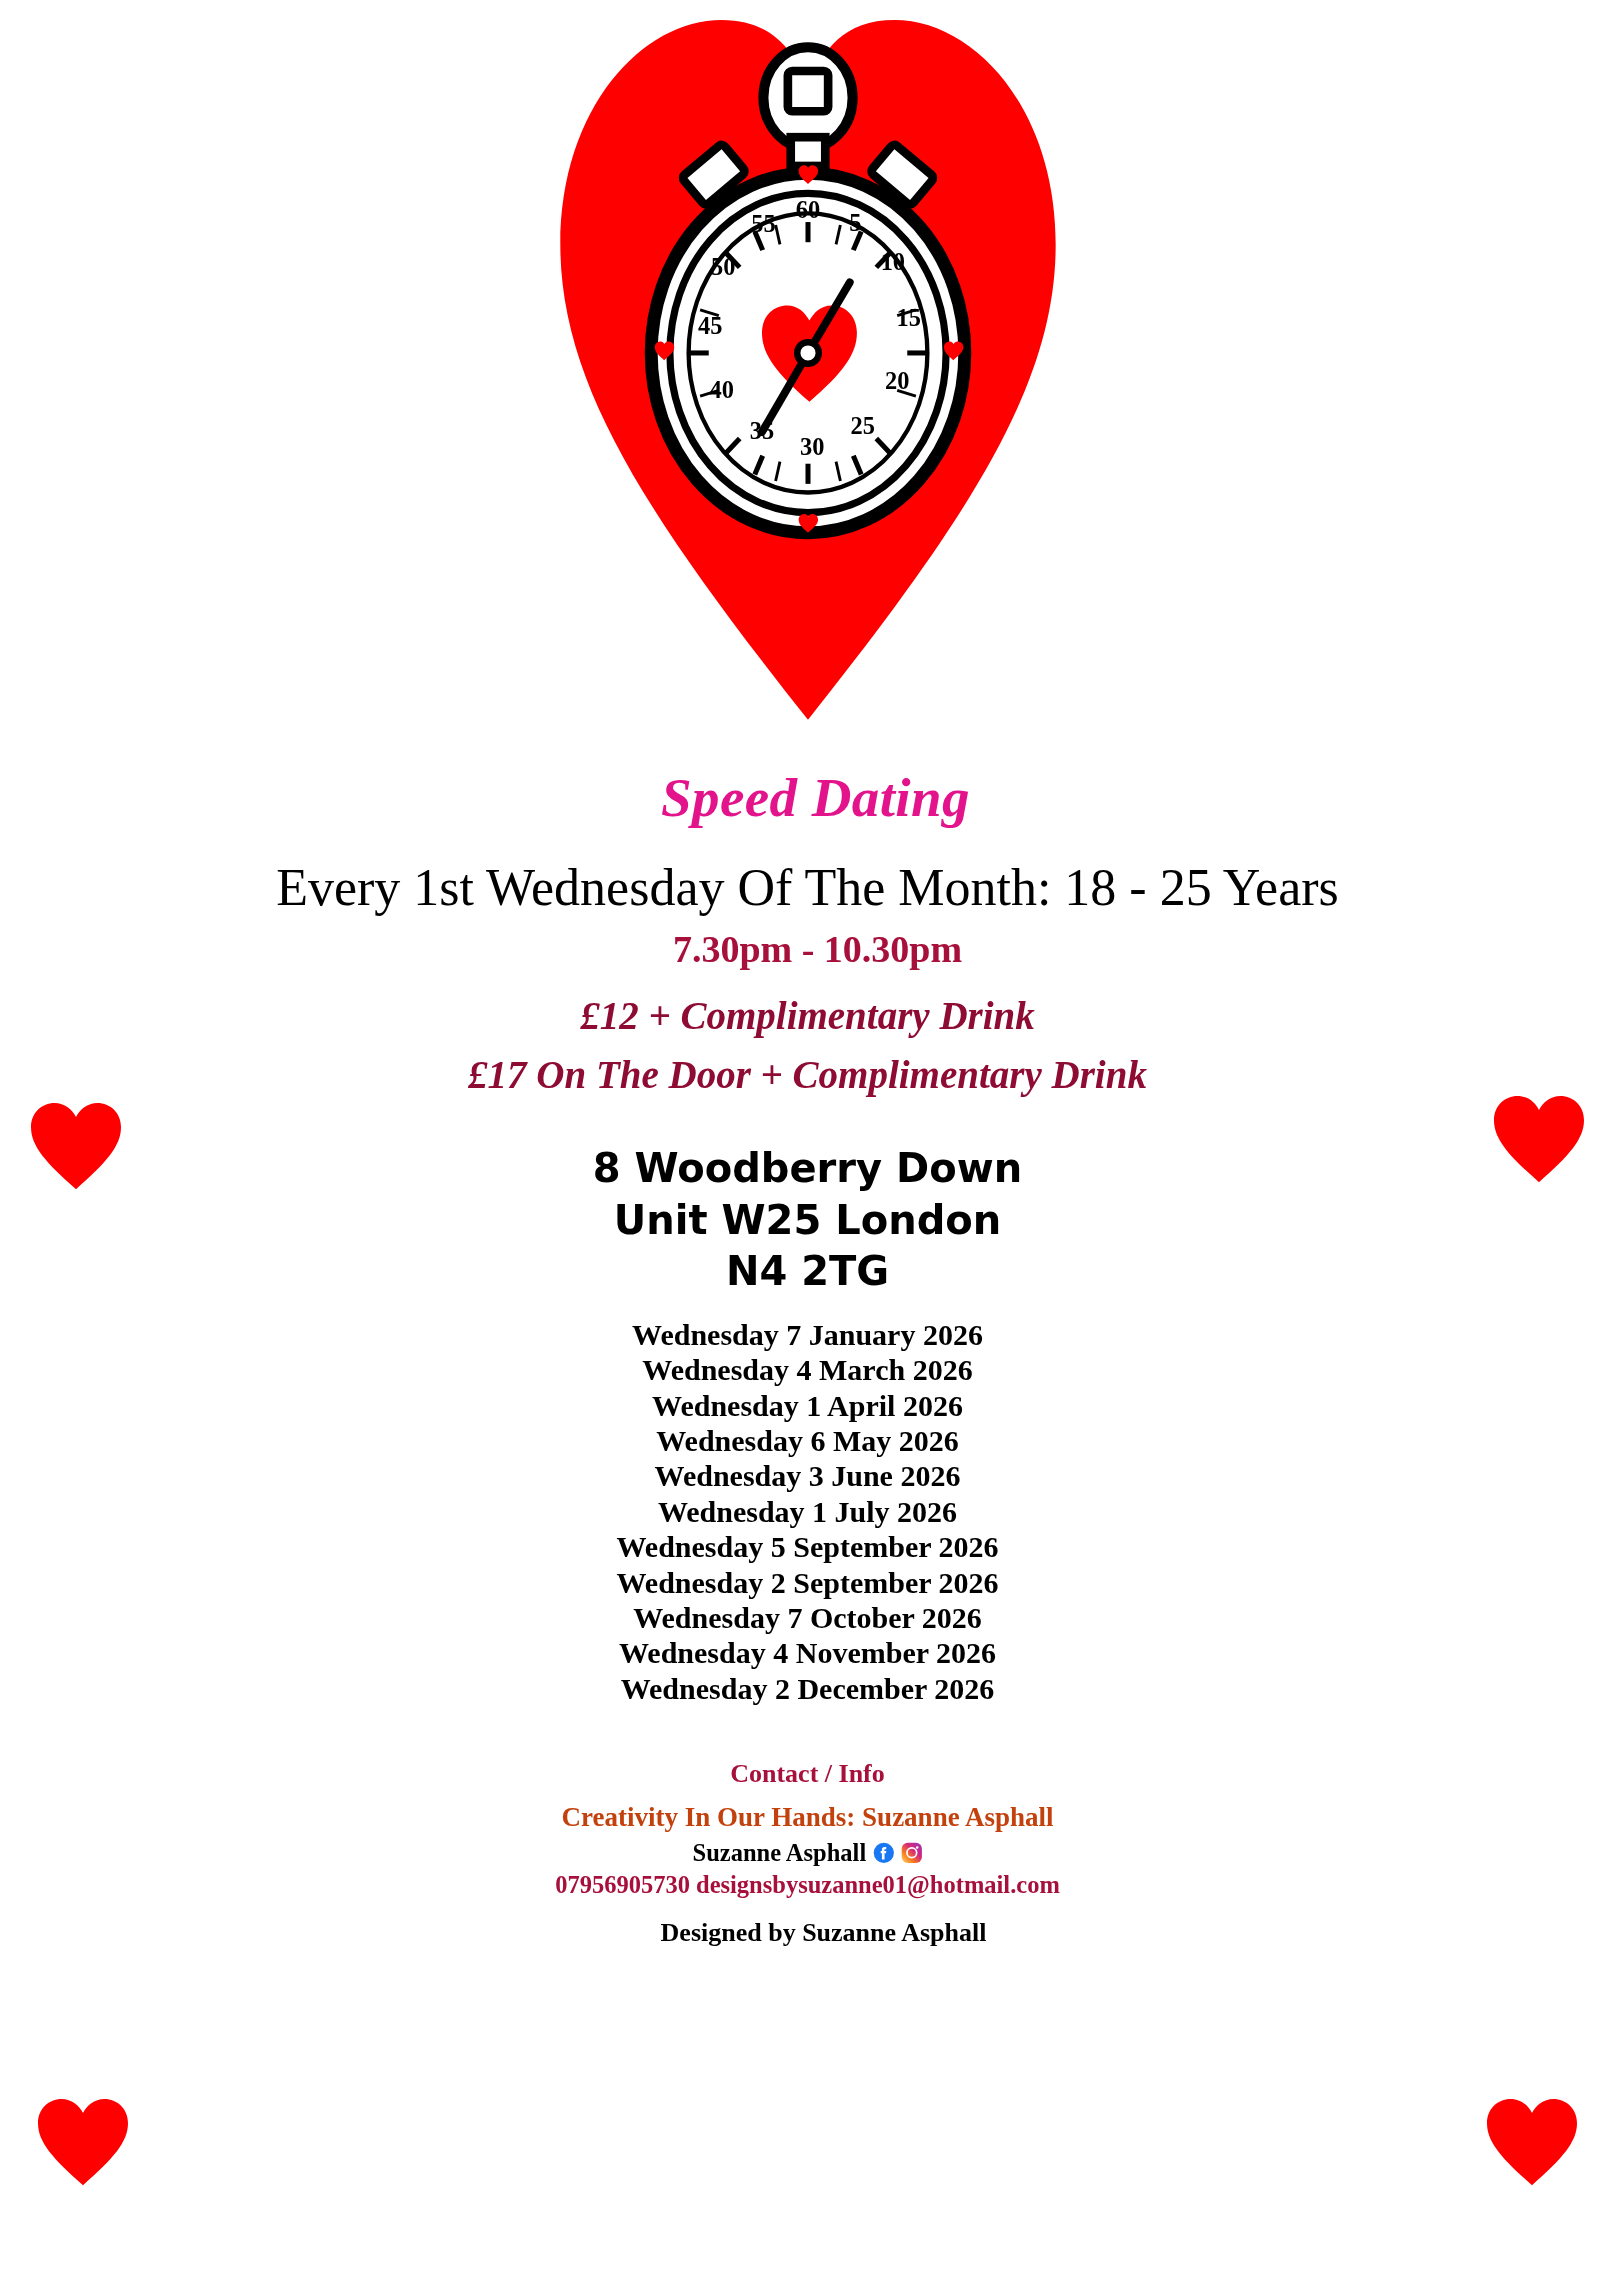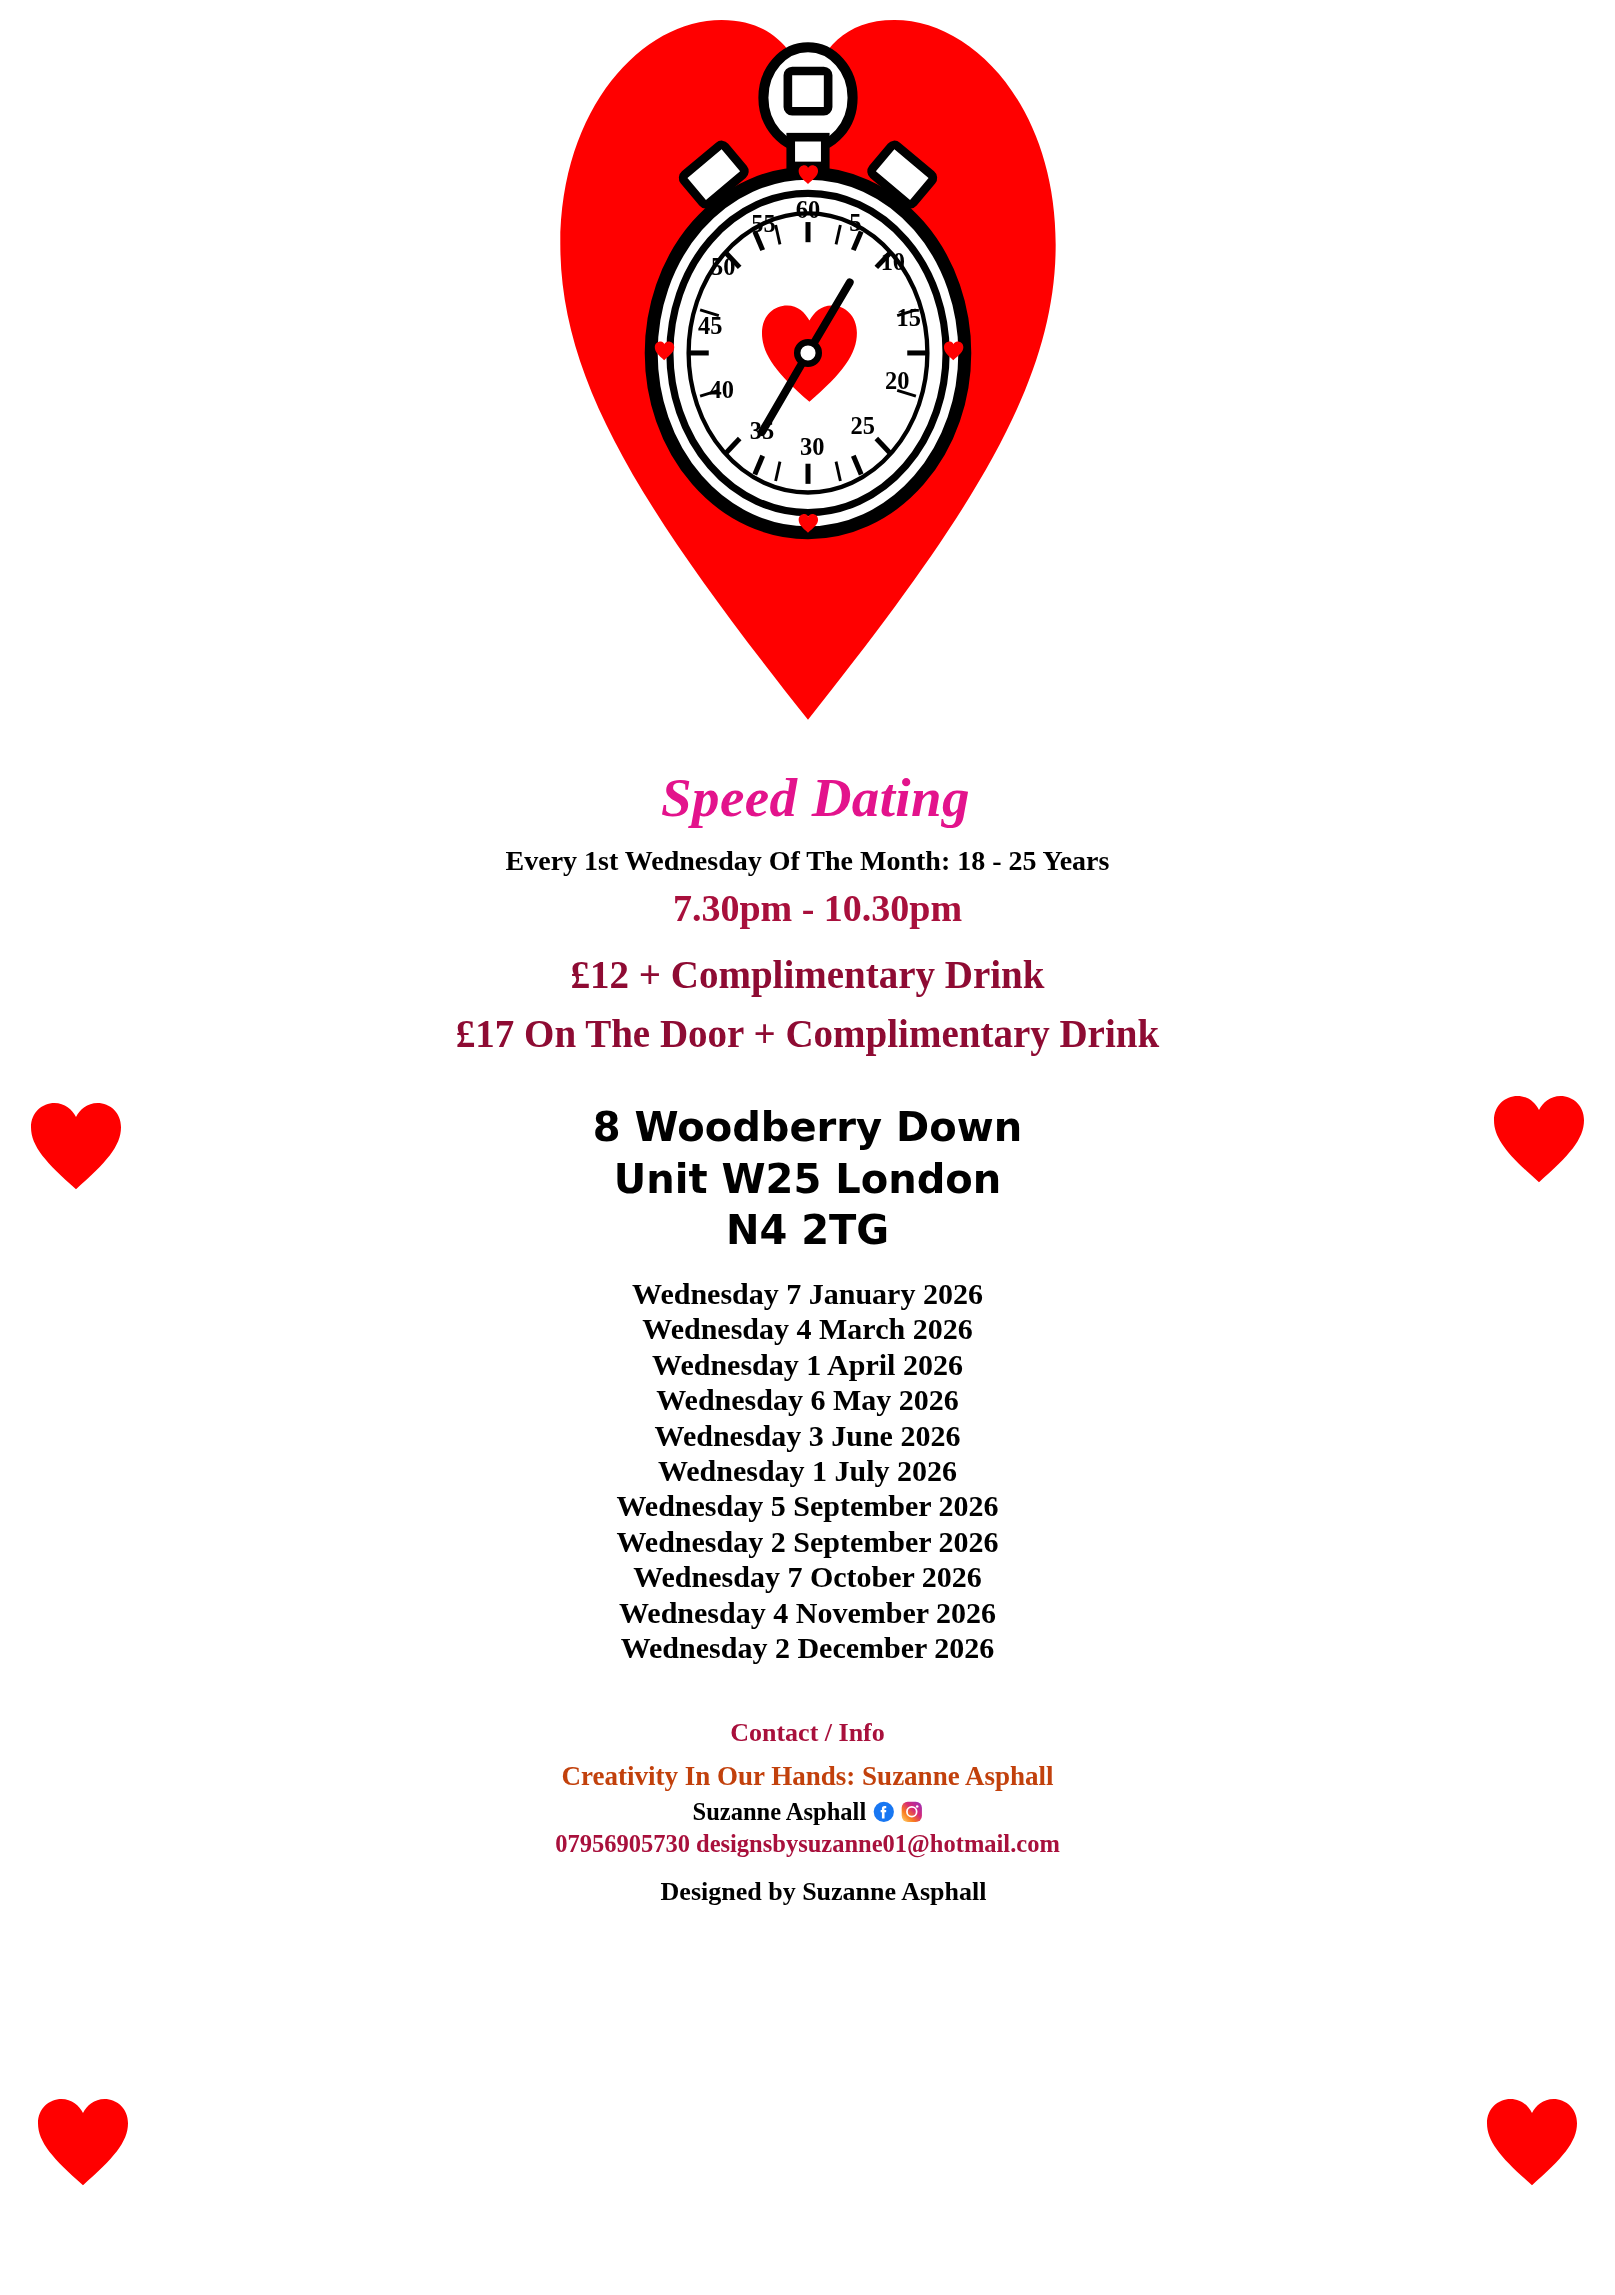--- a/index.html
+++ b/index.html
@@ -45,40 +45,41 @@
     font-style: italic;
     font-weight: bold;
     font-size: 55px;
     color: #e3138c;
     line-height: 1.05;
     margin-top: 20px;
     letter-spacing: 0.4px;
     margin-left: 16px;
   }
   .line-every {
-    font-weight: bold;
-    font-size: 28px;
-    color: #000000;
-    margin-top: 18px;
+    font-weight: normal;
+    font-size: 52px;
+    color: #000000;
+    margin-top: 32px;
     line-height: 1.12;
   }
   .line-time {
     font-weight: bold;
     font-size: 38px;
     color: #a8103c;
     margin-top: 11px;
     line-height: 1.15;
     padding-left: 20px;
   }
   .price {
     font-weight: bold;
     font-size: 39px;
     color: #8e0b33;
     margin-top: 21.6px;
     line-height: 1.2;
+    font-style: italic;
   }
   .price.second { margin-top: 11.5px; }
 
   .venue {
     font-family: "DejaVu Sans", sans-serif;
     font-weight: bold;
     font-size: 40px;
     color: #000000;
     line-height: 1.28;
     margin-top: 45px;

